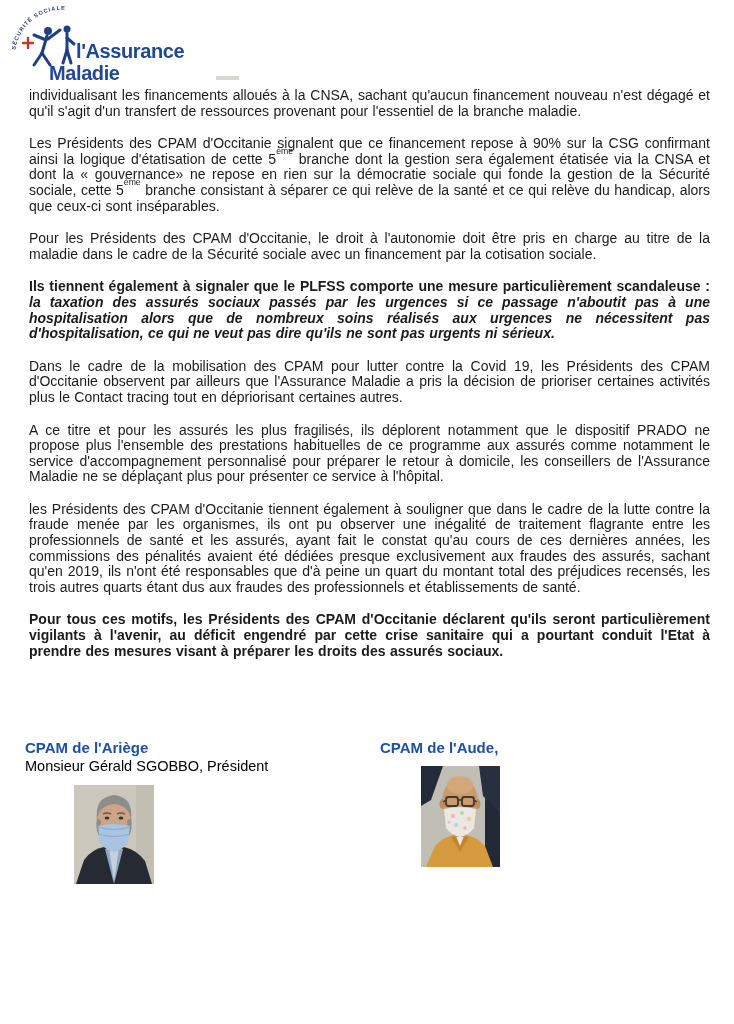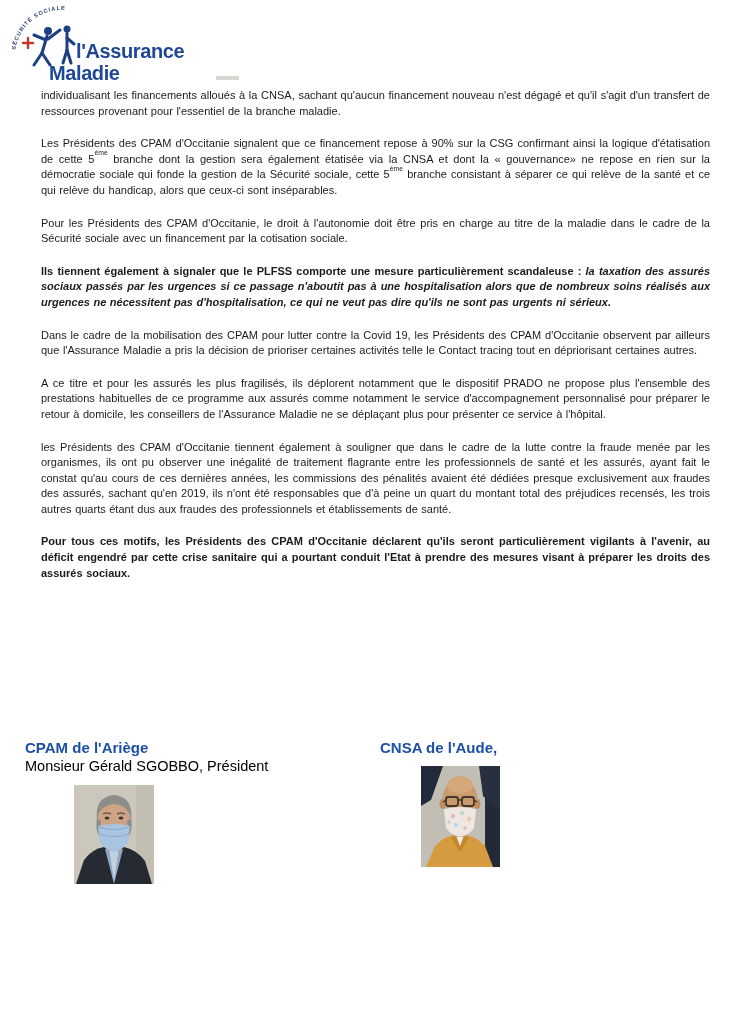--- a/index.html
+++ b/index.html
@@ -11,21 +11,21 @@
   .logo{position:absolute;left:12px;top:6px;width:190px;height:84px;}
   .logo svg{display:block;}
   .arc-text{font-family:"Liberation Sans",sans-serif;font-size:5.6px;font-weight:bold;
             letter-spacing:1px;fill:#2a3a6e;}
   .brand1{font-family:"Liberation Sans",sans-serif;font-size:20px;font-weight:bold;letter-spacing:-0.4px;}
   .brand2{font-family:"Liberation Sans",sans-serif;font-size:20px;font-weight:bold;letter-spacing:-0.4px;}
   .artifact{position:absolute;left:216px;top:76px;width:23px;height:4px;background:#c9c9c2;opacity:.75;}
   
   .content{position:absolute;left:25px;right:24px;top:88px;color:#1b1b1b;}
   .content p{
-    margin:0 0 17px 16px;font-size:11px;line-height:15.6px;text-align:justify;
+    margin:0 0 17px 4px;font-size:14px;line-height:15.6px;text-align:justify;
     word-spacing:0.5px;
   }
   .content p.bold{font-weight:700;}
   .content .italic{font-style:italic;}
   .content sup{font-size:0.62em;line-height:0;position:relative;top:-0.45em;}
   
   .signatures{position:absolute;top:739px;left:25px;right:0;display:flex;align-items:flex-start;}
   .sig-col.left{width:355px;}
   .sig-col.right{flex:1;}
   .sig-org{font-size:15px;font-weight:bold;color:#1d50a5;line-height:18px;}
@@ -74,21 +74,21 @@
 
   <main class="content">
     <p><span>individualisant les financements alloués à la CNSA, sachant qu'aucun financement nouveau n'est dégagé et qu'il s'agit d'un transfert de ressources provenant pour l'essentiel de la branche maladie.</span></p>
 
     <p><span>Les Présidents des CPAM d'Occitanie signalent que ce financement repose à 90% sur la CSG confirmant ainsi la logique d'étatisation de cette 5</span><sup>ème</sup><span> branche dont la gestion sera également étatisée via la CNSA et dont la « gouvernance» ne repose en rien sur la démocratie sociale qui fonde la gestion de la Sécurité sociale, cette 5</span><sup>ème</sup><span> branche consistant à séparer ce qui relève de la santé et ce qui relève du handicap, alors que ceux-ci sont inséparables.</span></p>
 
     <p><span>Pour les Présidents des CPAM d'Occitanie, le droit à l'autonomie doit être pris en charge au titre de la maladie dans le cadre de la Sécurité sociale avec un financement par la cotisation sociale.</span></p>
 
     <p class="bold"><span>Ils tiennent également à signaler que le PLFSS comporte une mesure particulièrement scandaleuse : </span><span class="italic">la taxation des assurés sociaux passés par les urgences si ce passage n'aboutit pas à une hospitalisation alors que de nombreux soins réalisés aux urgences ne nécessitent pas d'hospitalisation, ce qui ne veut pas dire qu'ils ne sont pas urgents ni sérieux.</span></p>
 
-    <p><span>Dans le cadre de la mobilisation des CPAM pour lutter contre la Covid 19, les Présidents des CPAM d'Occitanie observent par ailleurs que l'Assurance Maladie a pris la décision de prioriser certaines activités telle le Contact tracing tout en dépriorisant certaines autres.</span></p>
+    <p><span>Dans le cadre de la mobilisation des CPAM pour lutter contre la Covid 19, les Présidents des CPAM d'Occitanie observent par ailleurs que l'Assurance Maladie a pris la décision de prioriser certaines activités plus le Contact tracing tout en dépriorisant certaines autres.</span></p>
 
     <p><span>A ce titre et pour les assurés les plus fragilisés, ils déplorent notamment que le dispositif PRADO ne propose plus l'ensemble des prestations habituelles de ce programme aux assurés comme notamment le service d'accompagnement personnalisé pour préparer le retour à domicile, les conseillers de l'Assurance Maladie ne se déplaçant plus pour présenter ce service à l'hôpital.</span></p>
 
     <p><span>les Présidents des CPAM d'Occitanie tiennent également à souligner que dans le cadre de la lutte contre la fraude menée par les organismes, ils ont pu observer une inégalité de traitement flagrante entre les professionnels de santé et les assurés, ayant fait le constat qu'au cours de ces dernières années, les commissions des pénalités avaient été dédiées presque exclusivement aux fraudes des assurés, sachant qu'en 2019, ils n'ont été responsables que d'à peine un quart du montant total des préjudices recensés, les trois autres quarts étant dus aux fraudes des professionnels et établissements de santé.</span></p>
 
     <p class="bold"><span>Pour tous ces motifs, les Présidents des CPAM d'Occitanie déclarent qu'ils seront particulièrement vigilants à l'avenir, au déficit engendré par cette crise sanitaire qui a pourtant conduit l'Etat à prendre des mesures visant à préparer les droits des assurés sociaux.</span></p>
   </main>
 
   <section class="signatures">
 
@@ -119,21 +119,21 @@
           <ellipse cx="47" cy="33" rx="2.4" ry="1.5" fill="#3b352c"></ellipse>
 
           <path d="M24 41 Q40 37 56 41 L54 58 Q47 66 40 67 Q33 66 26 58 Z" fill="#a9c4e0"></path>
           <path d="M24 42 Q40 47 56 42" stroke="#8cacce" stroke-width="1.2" fill="none"></path>
           <path d="M25 49 Q40 54 55 49" stroke="#8cacce" stroke-width="1" fill="none"></path>
         </svg>
       </div>
     </div>
 
     <div class="sig-col right">
-      <div class="sig-org">CNSA de l'Aude,</div>
+      <div class="sig-org">CPAM de l'Aude,</div>
       <div class="photo photo-right">
         <svg width="79" height="101" viewBox="0 0 79 101">
           <rect width="79" height="101" fill="#c1beb6"></rect>
 
           <path d="M0 0 L22 0 L10 34 L0 40 Z" fill="#232b3a"></path>
           <rect x="64" width="15" height="101" fill="#222a38"></rect>
           <path d="M58 0 L79 0 L79 46 L62 30 Z" fill="#28303f"></path>
 
           <path d="M5 101 L14 80 Q24 69 39 68 Q54 69 64 80 L72 101 Z" fill="#d79b3f"></path>
           <path d="M30 71 L39 86 L48 71 Z" fill="#c1872c"></path>

